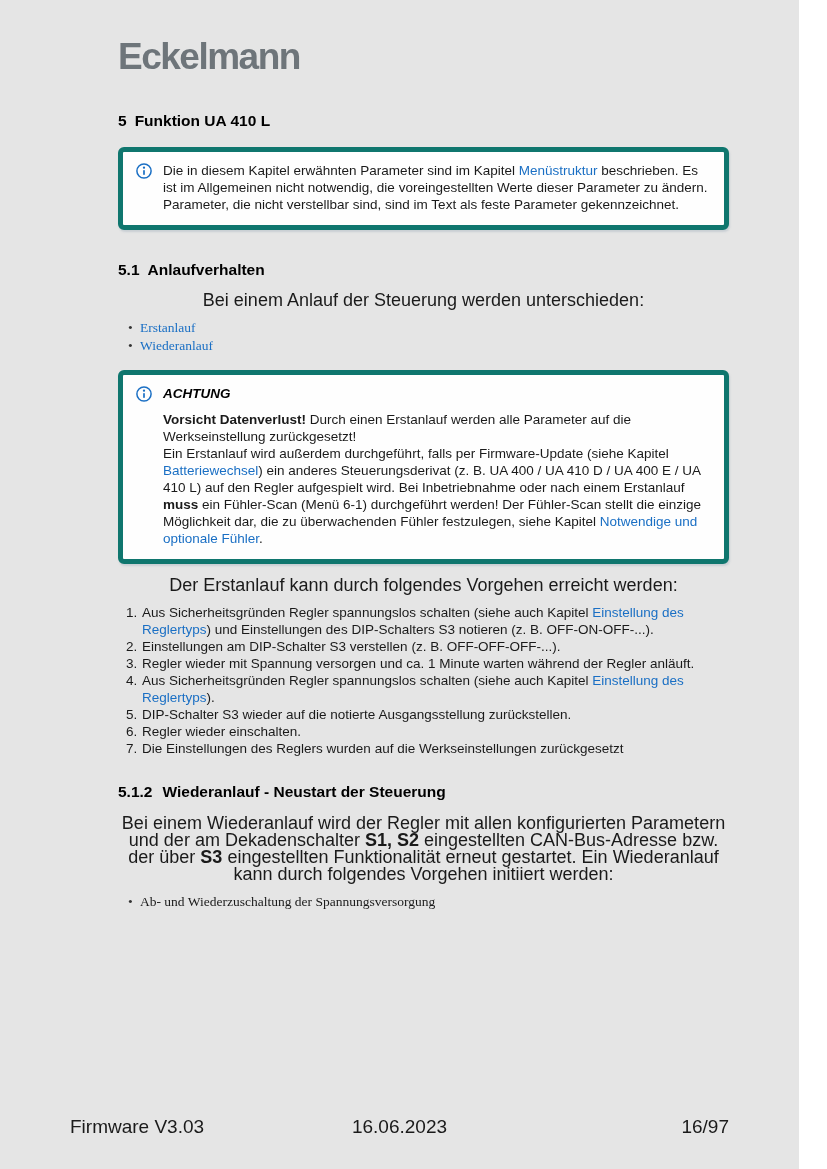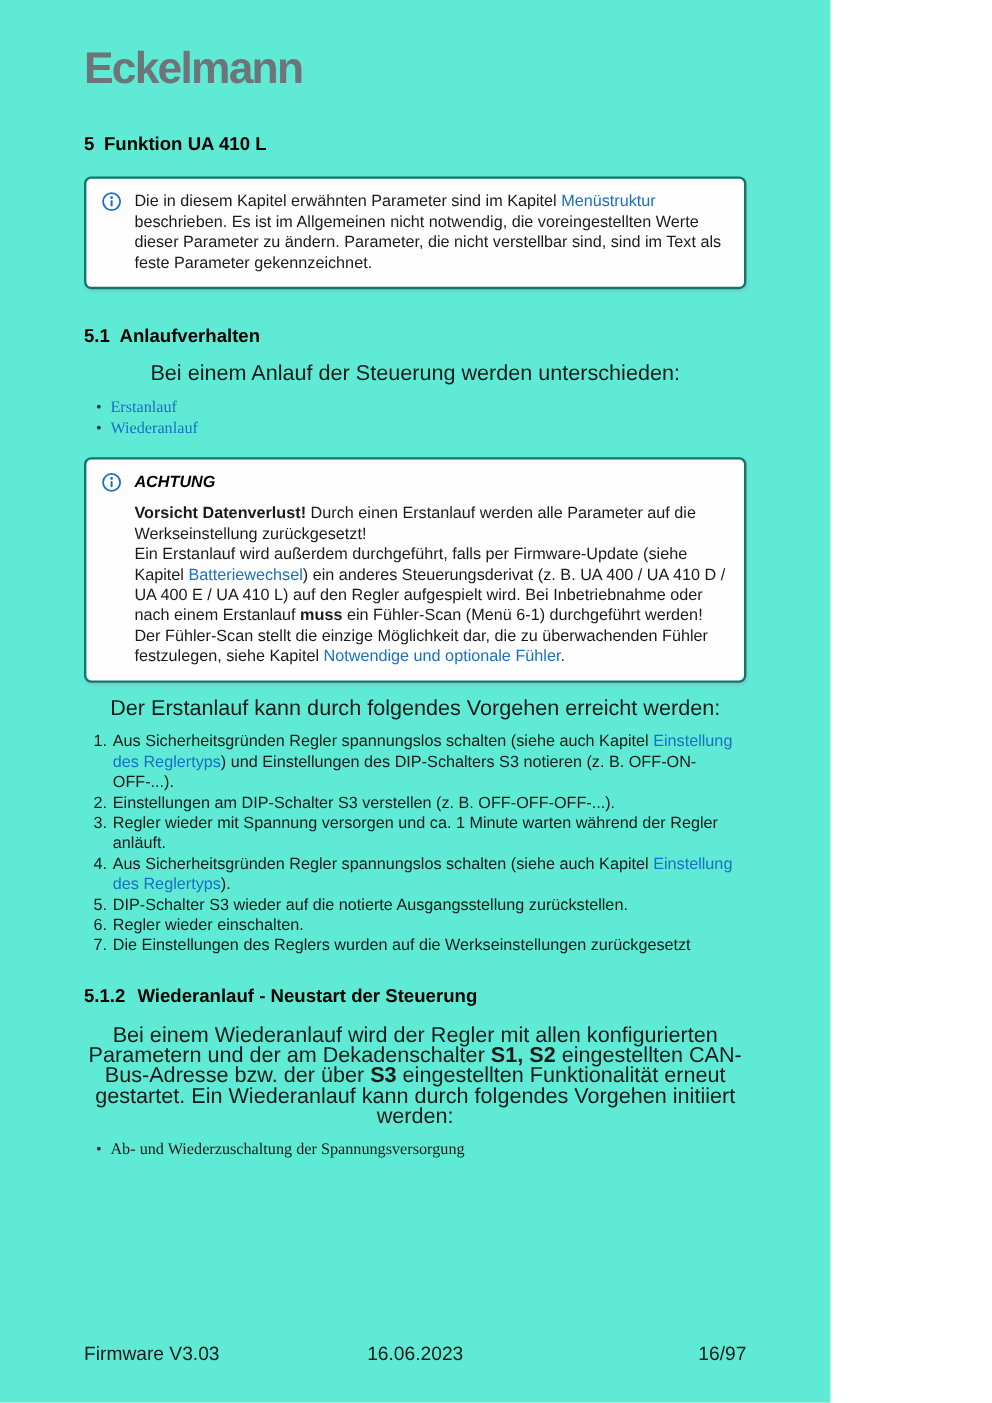--- a/index.html
+++ b/index.html
@@ -1,23 +1,24 @@
 <!DOCTYPE html>
 <html lang="de"><head>
 <meta charset="utf-8">
 <style>
   html,body{margin:0;padding:0;background:#fff;}
   .page{
     position:relative;
-    width:692px;height:1169px;
-    background:#5eead4;
+    width:799px;height:1169px;
+    background:#e5e5e5;
     font-family:"Liberation Sans","DejaVu Sans",sans-serif;
     color:#1a1a1a;
     overflow:hidden;
     box-sizing:border-box;
+    padding-left:48px;
   }
   .content{padding:0 70px;}
   .logo{
     padding-top:38px;
     font-size:37px;
     font-weight:700;
     color:#6e757a;
     letter-spacing:-1.5px;
     line-height:1;
   }
@@ -28,21 +29,21 @@
     margin:0;
     line-height:1.2;
   }
   h1{margin-top:37px;}
   h2{margin-top:31px;}
   h3{margin-top:26px;}
   .hnum{display:inline-block;margin-right:8px;}
   .hnum-wide{display:inline-block;margin-right:10px;}
   .note-box{
     margin-top:16px;
-    border:2px solid #0f766e;
+    border:5px solid #0f766e;
     border-radius:6px;
     background:#fefefe;
     box-shadow:1px 2px 2px rgba(150,165,180,.35);
     padding:10px 14px 12px 13px;
     display:grid;
     grid-template-columns:16px 1fr;
     column-gap:11px;
     font-size:13.5px;
     line-height:17px;
   }
@@ -77,21 +78,21 @@
   }
   ol.steps li{padding-left:1px;}
   .link{color:#1a6fc4;text-decoration:none;cursor:pointer;}
   .bold{font-weight:700;}
   .page-footer{
     position:absolute;
     left:70px;right:70px;bottom:31px;
     display:grid;
     grid-template-columns:1fr auto 1fr;
     align-items:baseline;
-    font-size:16px;
+    font-size:19px;
     color:#1a1a1a;
     margin-top:15px;
   }
   .page-footer .f-right{text-align:right;}
 </style>
 </head>
 <body>
 
 <div class="page">
   <div class="content">

